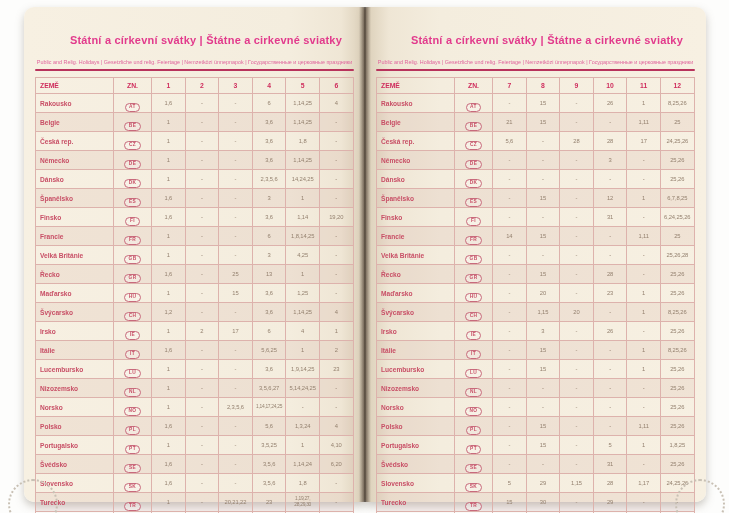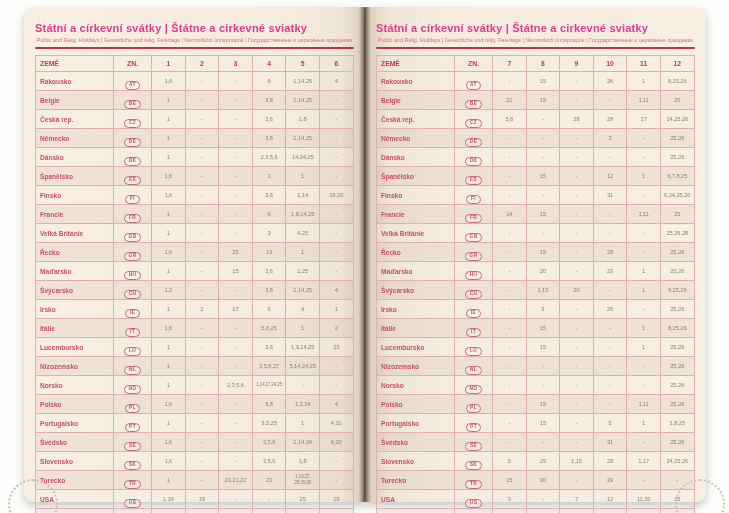--- a/index.html
+++ b/index.html
@@ -18,21 +18,21 @@
   .page-right {
     left:365px; border-radius:3px 10px 10px 3px;
     background:linear-gradient(to left,#f7f0e2 0%,#f4edde 78%,#efe6d5 93%,#ddd1bb 99%,#c9bba4 100%);
   }
   .spine {
     position:absolute; left:359px; top:7px; width:12px; height:495px; z-index:4;
     background:linear-gradient(to right, rgba(70,56,44,0) 0%, rgba(70,56,44,0.55) 40%, rgba(45,36,28,0.8) 50%, rgba(70,56,44,0.55) 60%, rgba(70,56,44,0) 100%);
   }
   .page-inner { padding:15px 11px 0 11px; }
   .title {
-    margin:0; text-align:left; font-size:11px; line-height:13px;
+    margin:12px; text-align:right; font-size:11px; line-height:13px;
     font-weight:bold; color:#e23a8c; letter-spacing:0.2px;
   }
   .subtitle {
     text-align:center; font-size:5.4px; line-height:7px; color:#e0649c; margin-top:2px;
     white-space:nowrap; overflow:hidden;
   }
   .rule { height:2px; background:#b8335c; margin-top:3px; border-radius:1px; }
 
   table.htable { border-collapse:collapse; table-layout:fixed; width:318px; margin-top:6px; }
   .htable col.c-country { width:78px; }

